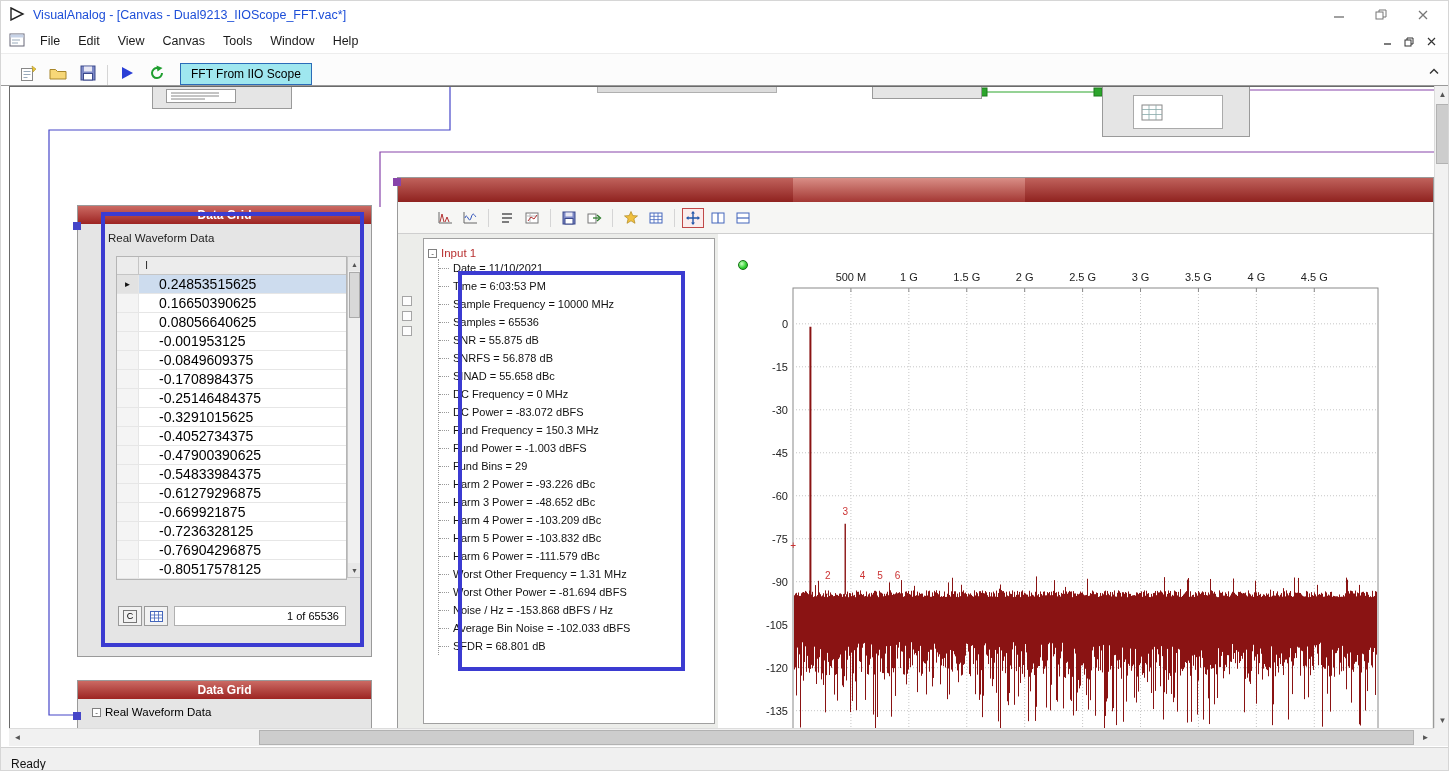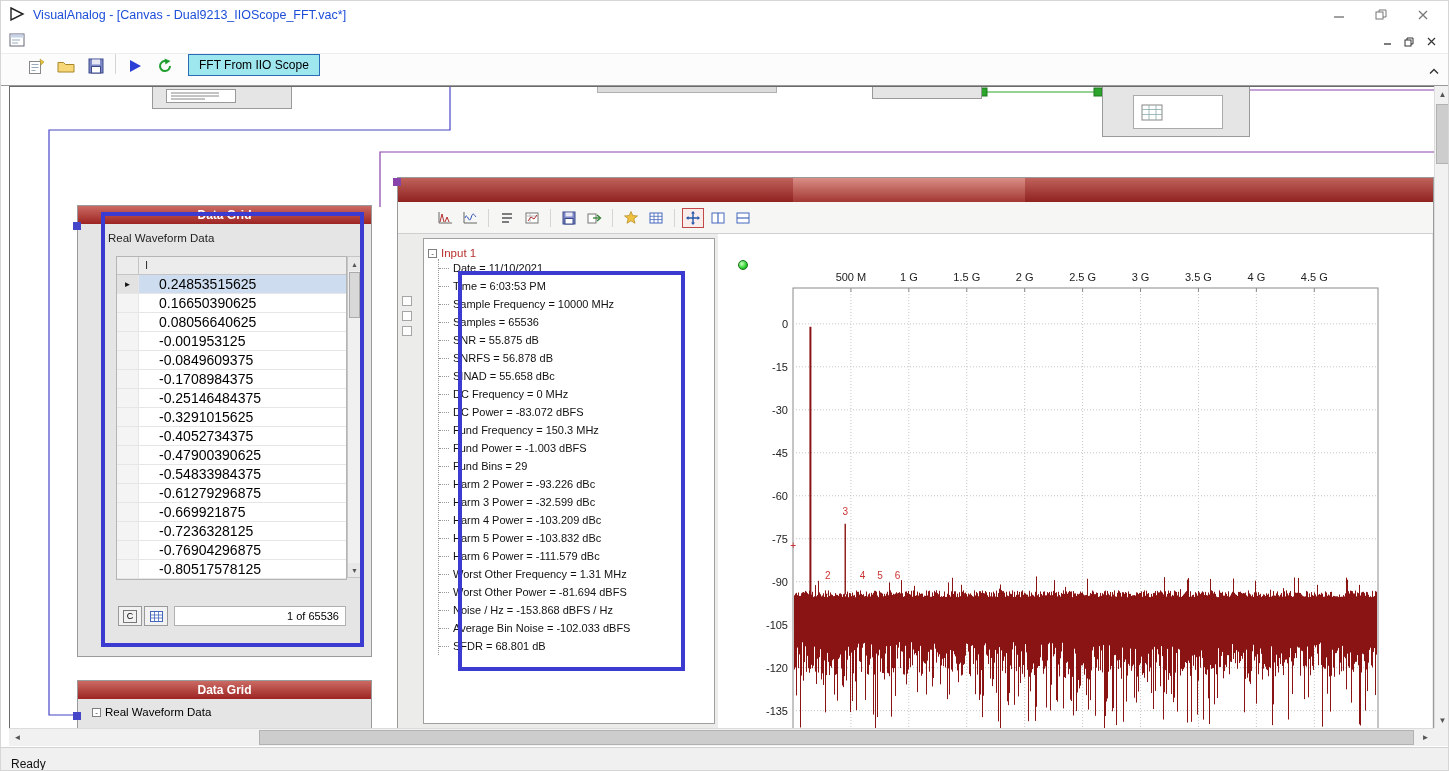--- a/index.html
+++ b/index.html
@@ -10,21 +10,21 @@
   .title-text{color:#1d4ed8;font-size:12.5px;margin-left:8px;white-space:nowrap}
   .win-controls{position:absolute;right:4px;top:0;height:28px;display:flex}
   .win-btn{width:42px;height:28px;display:flex;align-items:center;justify-content:center}
   
   .menubar{position:absolute;left:0;top:28px;width:100%;height:25px;background:#fff;display:flex;align-items:center;padding-left:8px;border-bottom:1px solid #ededed}
   .menu-item{padding:4px 9px;font-size:12.5px;color:#1a1a1a;cursor:default;white-space:nowrap}
   .menu-items{display:flex;margin-left:6px}
   .child-controls{position:absolute;right:6px;top:0;height:25px;display:flex;align-items:center}
   .child-btn{width:22px;height:22px;display:flex;align-items:center;justify-content:center}
   
-  .toolbar{position:absolute;left:0;top:53px;width:100%;height:32px;display:flex;align-items:flex-start;background:#fcfcfc;border-bottom:1px solid #9a9a9a;padding-left:20px}
+  .toolbar{position:absolute;left:0;top:53px;width:100%;height:32px;display:flex;align-items:flex-end;background:#fcfcfc;border-bottom:1px solid #9a9a9a;padding-left:12px}
   .tb-icon{width:26px;height:24px;display:flex;align-items:center;justify-content:center;margin:0 2px}
   .tb-sep{width:1px;height:20px;background:#d5d5d5;margin:0 4px}
   .fft-src-btn{background:#9fe7ef;border:1px solid #2b6cb8;padding:3px 10px;font-size:12px;color:#000;margin-left:8px;white-space:nowrap;font-family:"Liberation Sans",sans-serif}
   .tb-chevron{position:absolute;right:8px;top:10px}
   
   .canvas{position:absolute;left:8px;top:85px;width:1425px;height:642px;background:#fff;border-left:1px solid #6a6a6a;border-top:1px solid #6a6a6a;overflow:hidden}
   .wires{position:absolute;left:0;top:0;pointer-events:none}
   .block-window{position:absolute;background:#e5e5e5;border:1px solid #9a9a9a}
   .gray-bar{position:absolute;background:#dcdcdc;border:1px solid #b0b0b0}
   
@@ -111,20 +111,30 @@
         </span>
     </div>
   </div>
 
   <div class="menubar">
     <span><svg width="16" height="14">
           <rect x="1" y="1" width="14" height="12" fill="#fff" stroke="#667"></rect>
           <rect x="1.5" y="1.5" width="13" height="3" fill="#c7d3e8"></rect>
           <path d="M3 7h8M3 10h6" stroke="#9ab"></path>
         </svg></span>
+    <div class="menu-items">
+
+    <span class="menu-item">File</span>
+        <span class="menu-item">Edit</span>
+        <span class="menu-item">View</span>
+        <span class="menu-item">Canvas</span>
+        <span class="menu-item">Tools</span>
+        <span class="menu-item">Window</span>
+        <span class="menu-item">Help</span>
+      </div>
     <div class="child-controls">
       <span class="child-btn">
           <svg width="9" height="9">
             <line x1="1" y1="7" x2="8" y2="7" stroke="#333" stroke-width="1.3"></line>
           </svg>
         </span>
       <span class="child-btn">
           <svg width="10" height="10">
             <path d="M3 3 V1 H9 V7 H7" fill="none" stroke="#333"></path>
             <rect x="1" y="3" width="6" height="6" fill="#fff" stroke="#333"></rect>
@@ -425,21 +435,21 @@
             <div class="tree-item">Samples = 65536</div>
             <div class="tree-item">SNR = 55.875 dB</div>
             <div class="tree-item">SNRFS = 56.878 dB</div>
             <div class="tree-item">SINAD = 55.658 dBc</div>
             <div class="tree-item">DC Frequency = 0 MHz</div>
             <div class="tree-item">DC Power = -83.072 dBFS</div>
             <div class="tree-item">Fund Frequency = 150.3 MHz</div>
             <div class="tree-item">Fund Power = -1.003 dBFS</div>
             <div class="tree-item">Fund Bins = 29</div>
             <div class="tree-item">Harm 2 Power = -93.226 dBc</div>
-            <div class="tree-item">Harm 3 Power = -32.599 dBc</div>
+            <div class="tree-item">Harm 3 Power = -48.652 dBc</div>
             <div class="tree-item">Harm 4 Power = -103.209 dBc</div>
             <div class="tree-item">Harm 5 Power = -103.832 dBc</div>
             <div class="tree-item">Harm 6 Power = -111.579 dBc</div>
             <div class="tree-item">Worst Other Frequency = 1.31 MHz</div>
             <div class="tree-item">Worst Other Power = -81.694 dBFS</div>
             <div class="tree-item">Noise / Hz = -153.868 dBFS / Hz</div>
             <div class="tree-item">Average Bin Noise = -102.033 dBFS</div>
             <div class="tree-item">SFDR = 68.801 dB</div>
           </div>
       </div>

